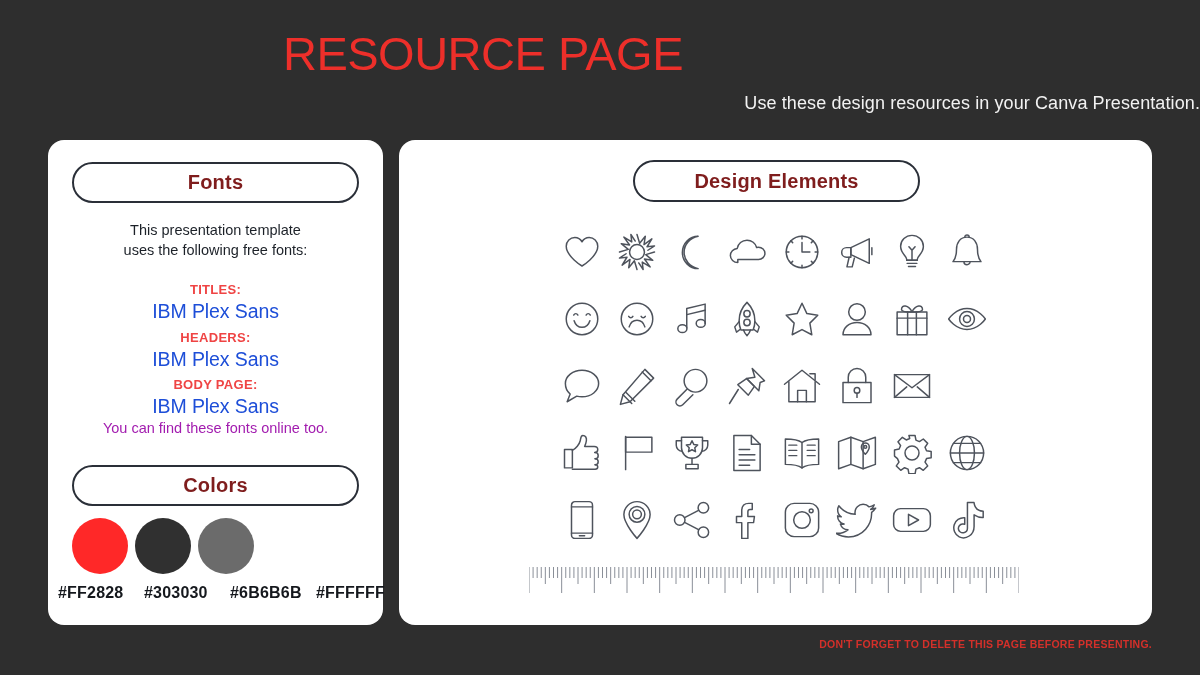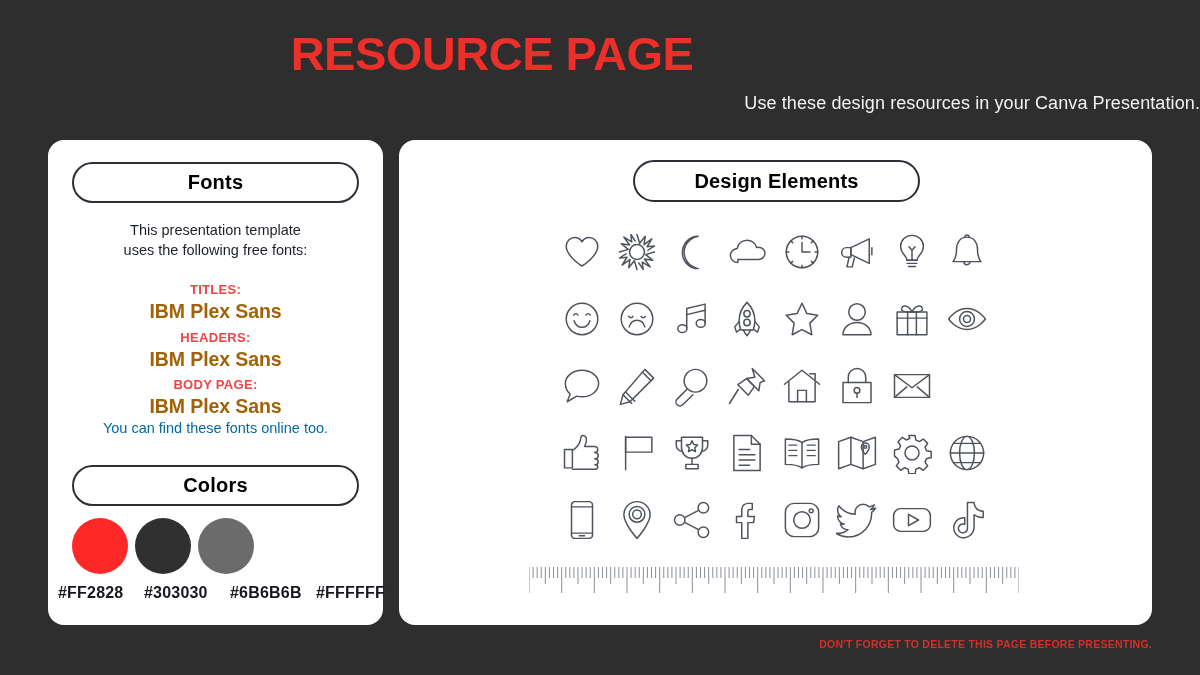--- a/index.html
+++ b/index.html
@@ -13,25 +13,25 @@
   body {
     background: #2e2e2e;
     font-family: "Liberation Sans", sans-serif;
     position: relative;
   }
 
   
   .page-title {
     position: absolute;
     top: 28px;
-    left: 9px;
+    left: 0;
     width: 966px;
     text-align: center;
     font-size: 47px;
-    font-weight: bold;
+    font-weight: normal;
     letter-spacing: -0.5px;
     color: #ed2f2a;
     line-height: 1.1;
   }
 
   .page-subtitle {
     position: absolute;
     top: 93px;
     left: 0;
     width: 1200px;
@@ -56,21 +56,21 @@
   .pill {
     position: absolute;
     border: 2px solid #2a2f38;
     border-radius: 22px;
     background: #ffffff;
     display: flex;
     align-items: center;
     justify-content: center;
     font-size: 20px;
     font-weight: bold;
-    color: #000000;
+    color: #7f1d1d;
     letter-spacing: 0.2px;
   }
 
   .pill-fonts    { left: 24px;  top: 22px; width: 287px; height: 41px; }
   .pill-colors   { left: 24px;  top: 325px; width: 287px; height: 41px; }
   .pill-elements { left: 234px; top: 20px; width: 287px; height: 42px; }
 
   
   .fonts-intro {
     position: absolute;
@@ -88,36 +88,36 @@
   }
   .font-group .lbl {
     font-size: 13px;
     font-weight: bold;
     color: #ef4444;
     letter-spacing: 0.3px;
     line-height: 1.3;
   }
   .font-group .val {
     font-size: 19.5px;
-    font-weight: bold;
-    color: #a16207;
+    font-weight: normal;
+    color: #1d4ed8;
     line-height: 1.28;
     letter-spacing: -0.1px;
   }
 
   .fg-titles  { top: 142px; }
   .fg-headers { top: 190px; }
   .fg-body    { top: 237px; }
 
   .fonts-outro {
     position: absolute;
     left: 0; top: 280px; width: 335px;
     text-align: center;
     font-size: 14.5px;
-    color: #0369a1;
+    color: #a21caf;
   }
 
   
   .swatch-row {
     position: absolute;
     left: 24px;
     top: 378px;
     width: 287px;
     height: 56px;
   }

